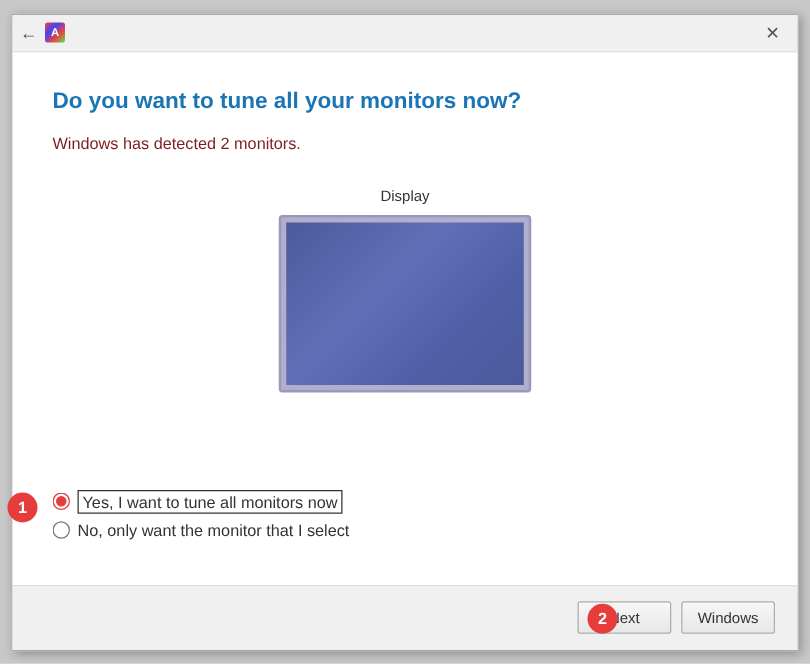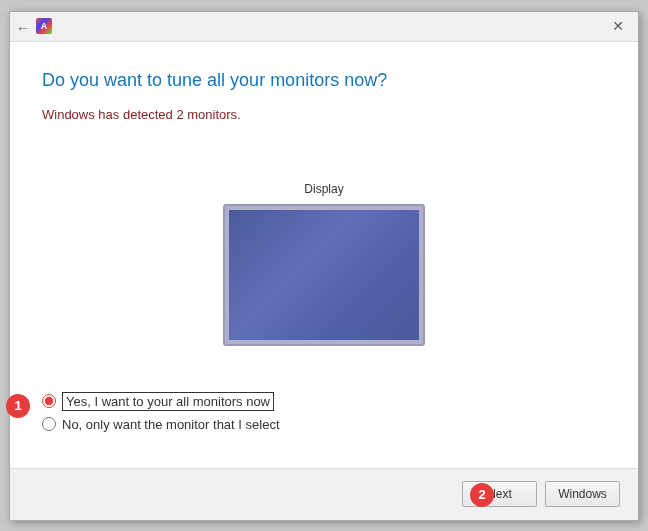--- a/index.html
+++ b/index.html
@@ -71,42 +71,41 @@
     .content {
       flex: 1;
       background: white;
       padding: 28px 32px 20px 32px;
       display: flex;
       flex-direction: column;
     }
     .main-question {
       font-size: 18px;
       color: #1a75b5;
-      font-weight: 400;
+      font-weight: 700;
       margin-bottom: 16px;
     }
     .sub-text {
       font-size: 13px;
       color: #7f1d1d;
       margin-bottom: 28px;
     }
     .monitors-row {
       display: flex;
       flex-direction: row;
       gap: 60px;
       justify-content: center;
       margin-bottom: 32px;
       flex: 1;
     }
     .monitor-container {
       display: flex;
       flex-direction: column;
       align-items: center;
       gap: 8px;
-      margin-top: 32px;
     }
     .monitor-label {
       font-size: 12px;
       color: #333;
     }
     .monitor-frame {
       border: 2px solid #9999bb;
       border-radius: 3px;
       padding: 4px;
       background: #b0b0cc;
@@ -228,21 +227,21 @@
         <div class="monitor-frame display">
           <div class="monitor-screen"></div>
         </div>
       </div>
     </div>
 
     <div class="options-section">
       <div class="badge">1</div>
       <label class="radio-option">
         <input type="radio" name="tune-option" checked="" style="">
-        <span class="radio-label-selected">Yes, I want to your all monitors now</span>
+        <span class="radio-label-selected">Yes, I want to tune all monitors now</span>
       </label>
       <label class="radio-option">
         <input type="radio" name="tune-option" style="">
         <span>No, only want the monitor that I select</span>
       </label>
     </div>
   </div>
 
   <div class="footer">
     <div class="footer-badge">2</div>

